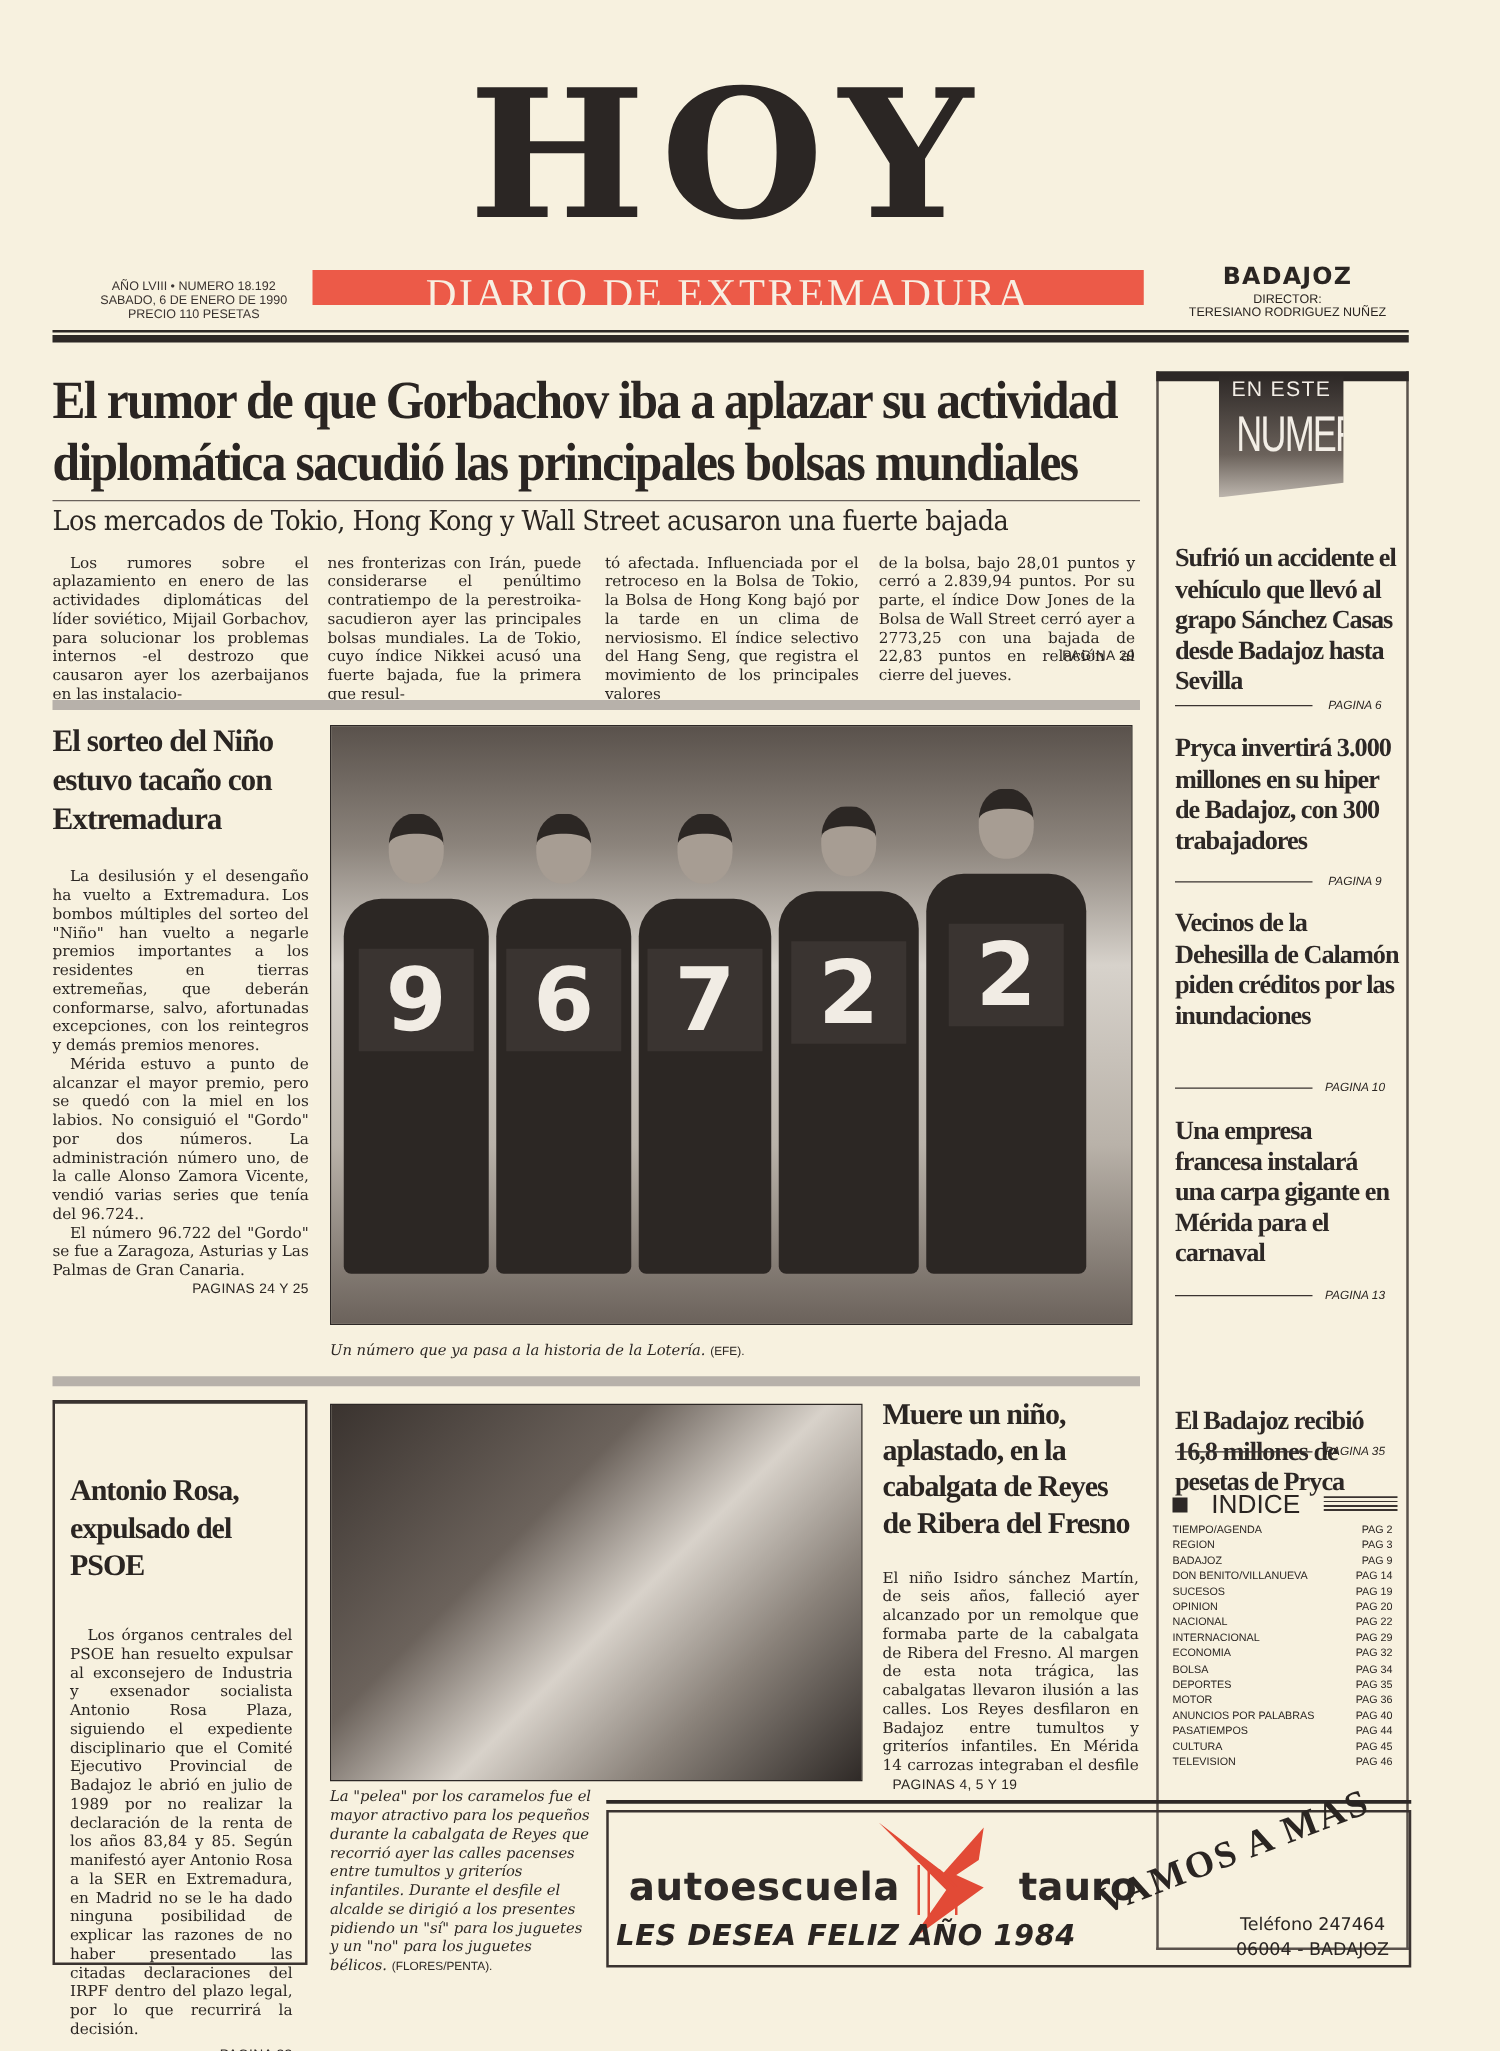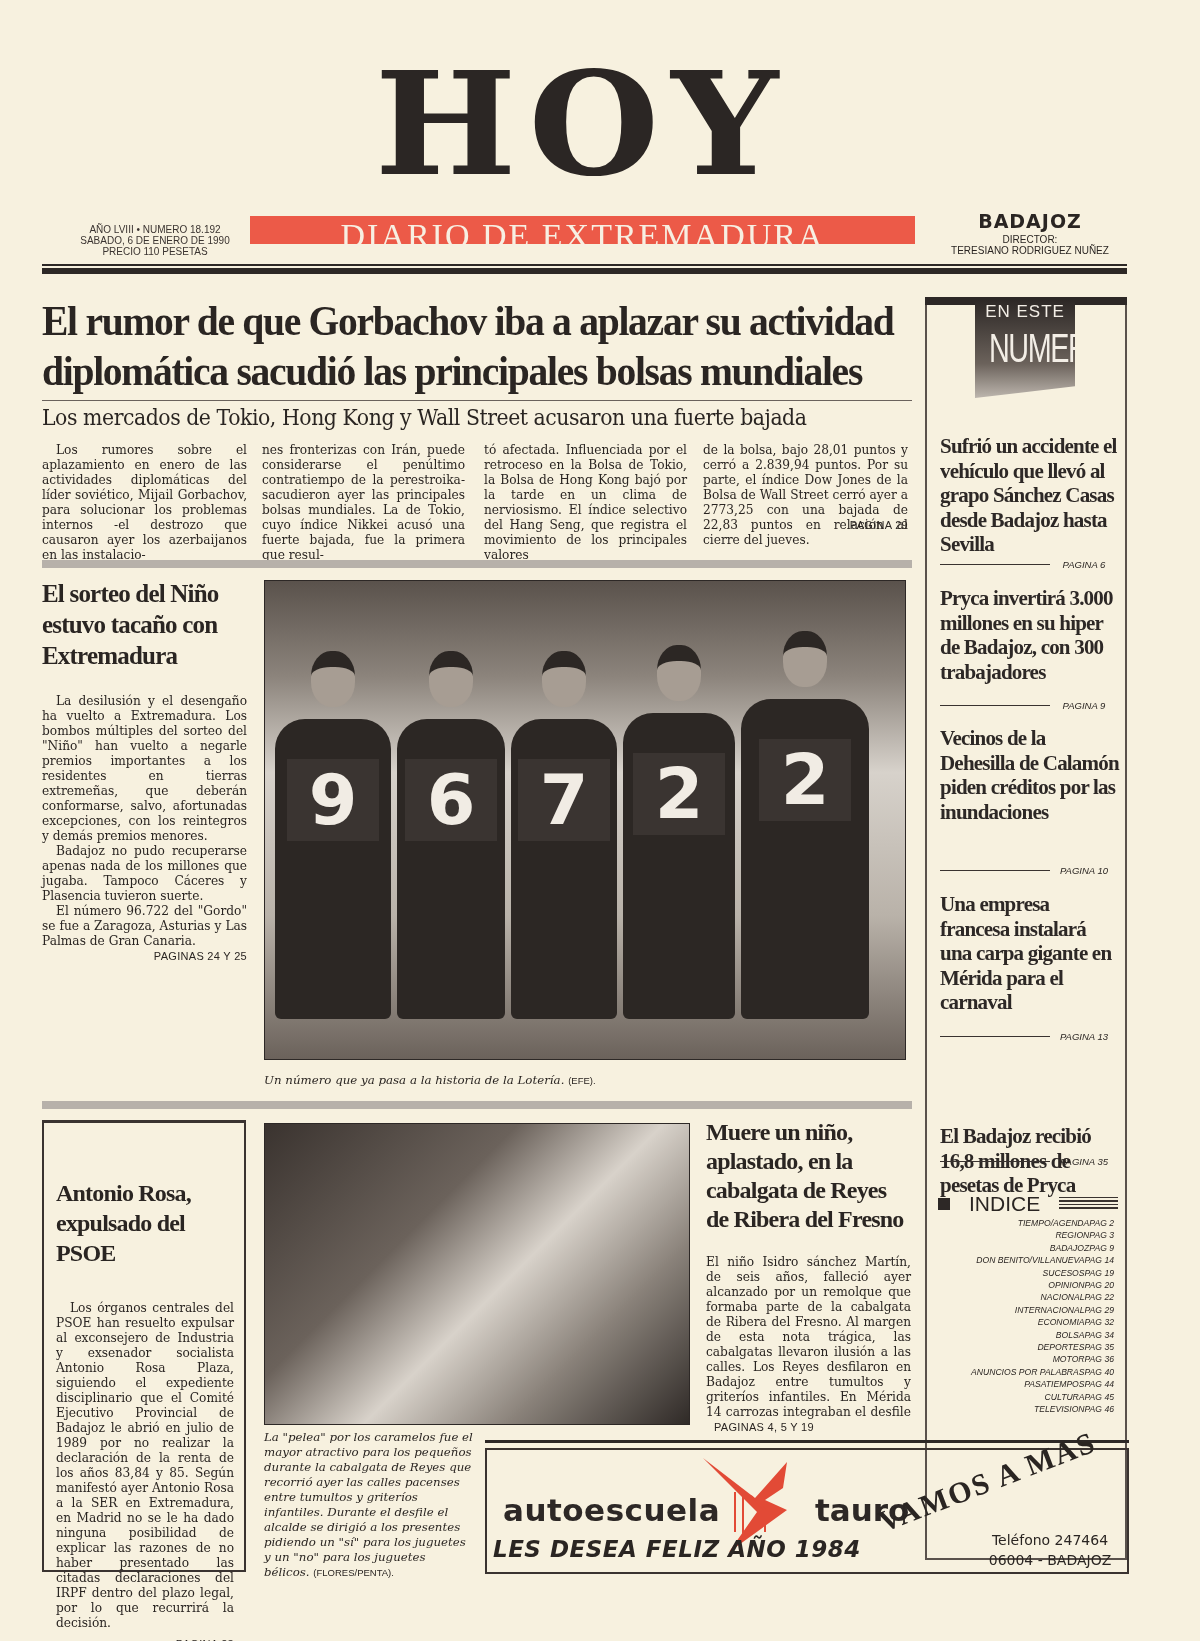--- a/index.html
+++ b/index.html
@@ -117,21 +117,21 @@
   .indice-title {
     left: 938px; top: 1193px; width: 180px; height: 22px;
     font-family: "Liberation Sans", sans-serif; font-size: 21px; line-height: 22px;
     display: flex; align-items: center; gap: 19px;
   }
   .indice-title .sq { width: 12px; height: 12px; background: #2d2826; display: inline-block; }
   .indice-title .stripes { flex: 1; height: 14px;
     background: repeating-linear-gradient(180deg, #3a3330 0 1.5px, transparent 1.5px 3.5px); }
   .indice-list { left: 938px; top: 1217px; width: 176px;
     font-family: "Liberation Sans", sans-serif; font-size: 8.6px; line-height: 12.4px; }
-  .indice-row { display: flex; justify-content: flex-end; font-style: italic; }
+  .indice-row { display: flex; justify-content: space-between; }
   
   .rosa-box { left: 42px; top: 1120px; width: 204px; height: 452px; border: 2px solid #3a3330; border-top-width: 3px; }
   .ad-box { left: 485px; top: 1448px; width: 644px; height: 126px; border: 2px solid #3a3330; }
   .ad-auto {
     left: 503px; top: 1492px;
     font-family: "DejaVu Sans", sans-serif; font-weight: bold; font-size: 31px; letter-spacing: 0.5px; color: #2d2826;
   }
   .ad-tauro {
     left: 815px; top: 1492px;
     font-family: "DejaVu Sans", sans-serif; font-weight: bold; font-size: 31px; color: #2d2826;
@@ -188,21 +188,21 @@
 <div class="abs col" style="left:703px;top:443px;width:205px;">
   <div style="display:inline">de la bolsa, bajo 28,01 puntos y cerró a 2.839,94 puntos. Por su parte, el índice Dow Jones de la Bolsa de Wall Street cerró ayer a 2773,25 con una bajada de 22,83 puntos en relación al cierre del jueves.</div>
   <span class="ref" style="float:right;margin-top:-15px;">PAGINA 29</span>
 </div>
 
 <div class="abs gray-band" style="left:42px;top:560px;width:870px;"></div>
 
 <div class="abs sec-head" style="left:42px;top:578px;width:205px;">El sorteo del Niño estuvo tacaño con Extremadura</div>
 <div class="abs col" style="left:42px;top:694px;width:205px;">
   <p>La desilusión y el desengaño ha vuelto a Extremadura. Los bombos múltiples del sorteo del "Niño" han vuelto a negarle premios importantes a los residentes en tierras extremeñas, que deberán conformarse, salvo, afortunadas excepciones, con los reintegros y demás premios menores.</p>
-  <p>Badajoz no pudo recuperarse apenas nada de los millones que jugaba. Tampoco Cáceres y Plasencia tuvieron suerte.</p>
+  <p>Mérida estuvo a punto de alcanzar el mayor premio, pero se quedó con la miel en los labios. No consiguió el "Gordo" por dos números. La administración número uno, de la calle Alonso Zamora Vicente, vendió varias series que tenía del 96.724..</p>
   <p>El número 96.722 del "Gordo" se fue a Zaragoza, Asturias y Las Palmas de Gran Canaria.</p>
   <div class="ref">PAGINAS 24 Y 25</div>
 </div>
 
 <div class="abs photo" style="left:264px;top:580px;width:642px;height:480px;">
   <div class="kid" style="left:10px;width:116px;height:300px;">
       <div class="face"></div>
       <div class="num">9</div>
     </div>
   <div class="kid" style="left:132px;width:108px;height:300px;">

